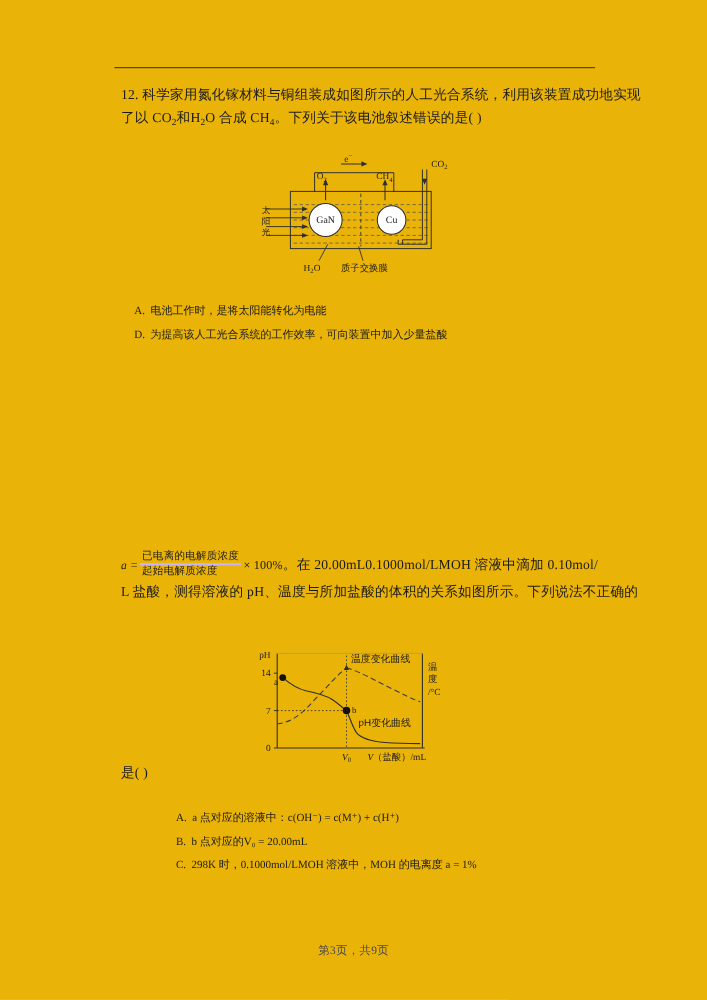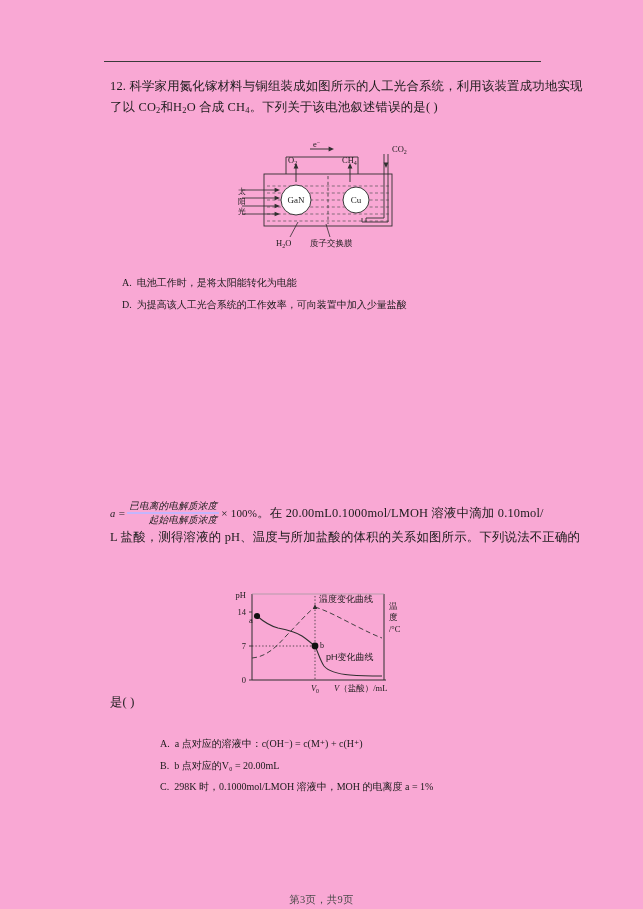--- a/index.html
+++ b/index.html
@@ -4,21 +4,21 @@
 <style>
   html, body {
     margin: 0;
     padding: 0;
     background: #ffffff;
   }
   .page {
     position: relative;
     width: 643px;
     height: 909px;
-    background: #f9a8d4;
+    background: #eab308;
     font-family: "Liberation Serif", "DejaVu Serif", serif;
     color: #1b1b1b;
     overflow: hidden;
   }
 
   .hrule {
     position: absolute;
     left: 104px;
     top: 61px;
     width: 437px;
@@ -44,26 +44,25 @@
 
   sub { font-size: 0.68em; vertical-align: -0.28em; }
   sup { font-size: 0.68em; vertical-align: 0.42em; }
 
   .mi { font-style: italic; }
 
   
   .frac {
     display: inline-block;
     vertical-align: middle;
-    text-align: right;
+    text-align: left;
     line-height: 1.12;
     margin: 0 2px;
     position: relative;
     top: -1px;
-    font-style: italic;
   }
   .frac .num { display: block; font-size: 9.6px; padding: 0 2px 0.5px; }
   .frac .den { display: block; font-size: 9.6px; border-top: 2px solid #c4b5fd; padding: 0.5px 2px 0; }
 
   
   .figure1 {
     position: absolute;
     left: 238px;
     top: 138px;
     width: 190px;
@@ -77,21 +76,21 @@
     left: 216px;
     top: 588px;
     width: 218px;
     height: 112px;
   }
   .figure2 svg { display: block; }
 
   .footer {
     position: absolute;
     left: 0;
-    top: 893px;
+    top: 857px;
     width: 643px;
     text-align: center;
     font-size: 10.4px;
     color: #4a4a4a;
     letter-spacing: 0.3px;
   }
 </style>
 </head>
 <body>
 

